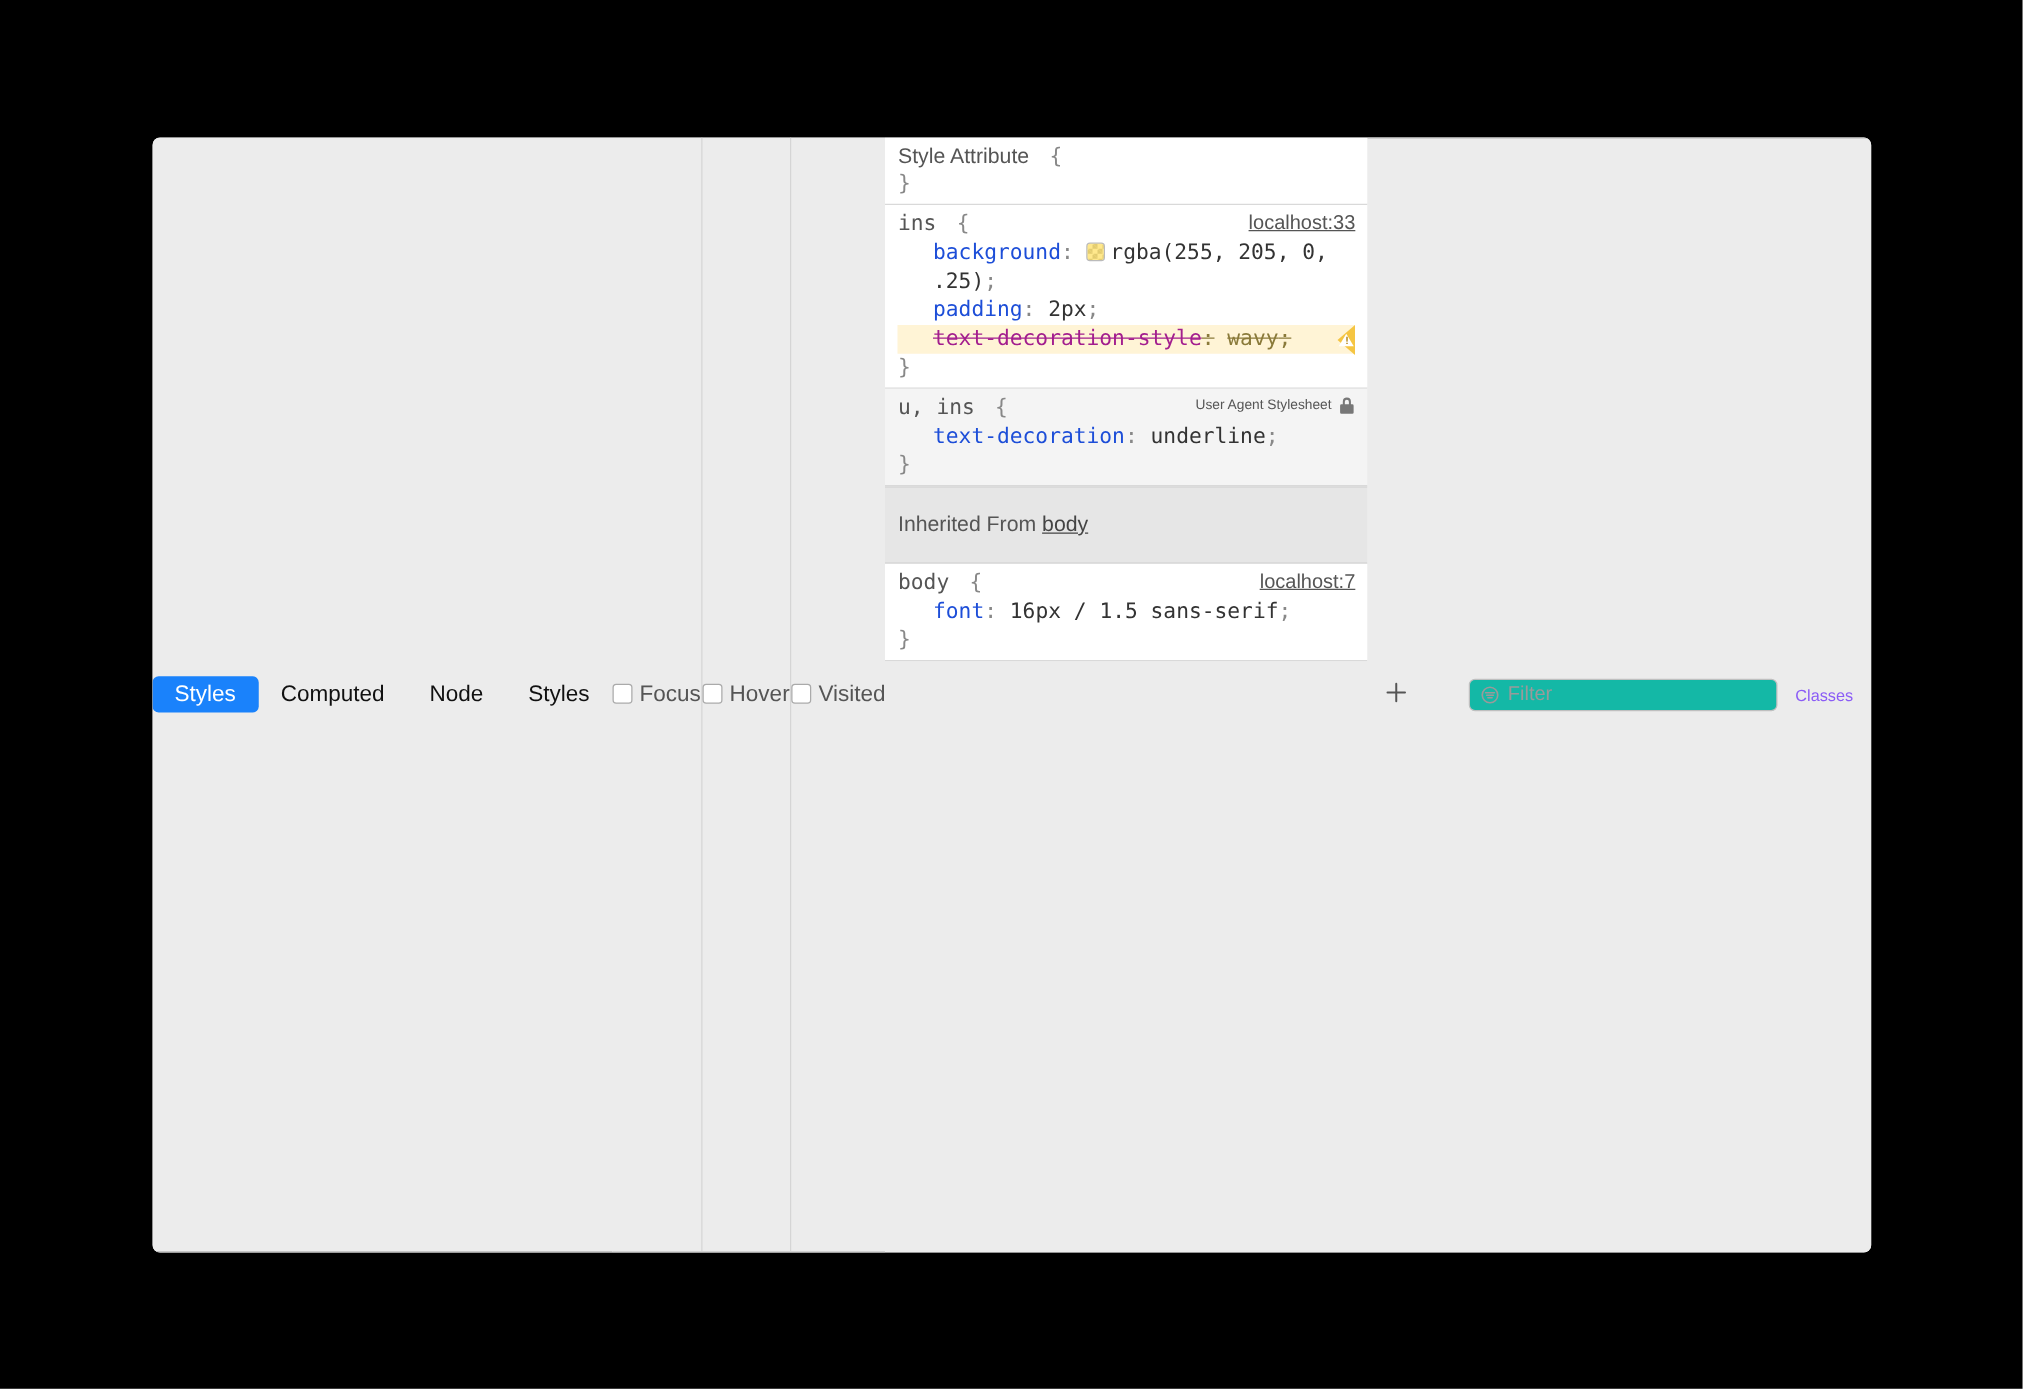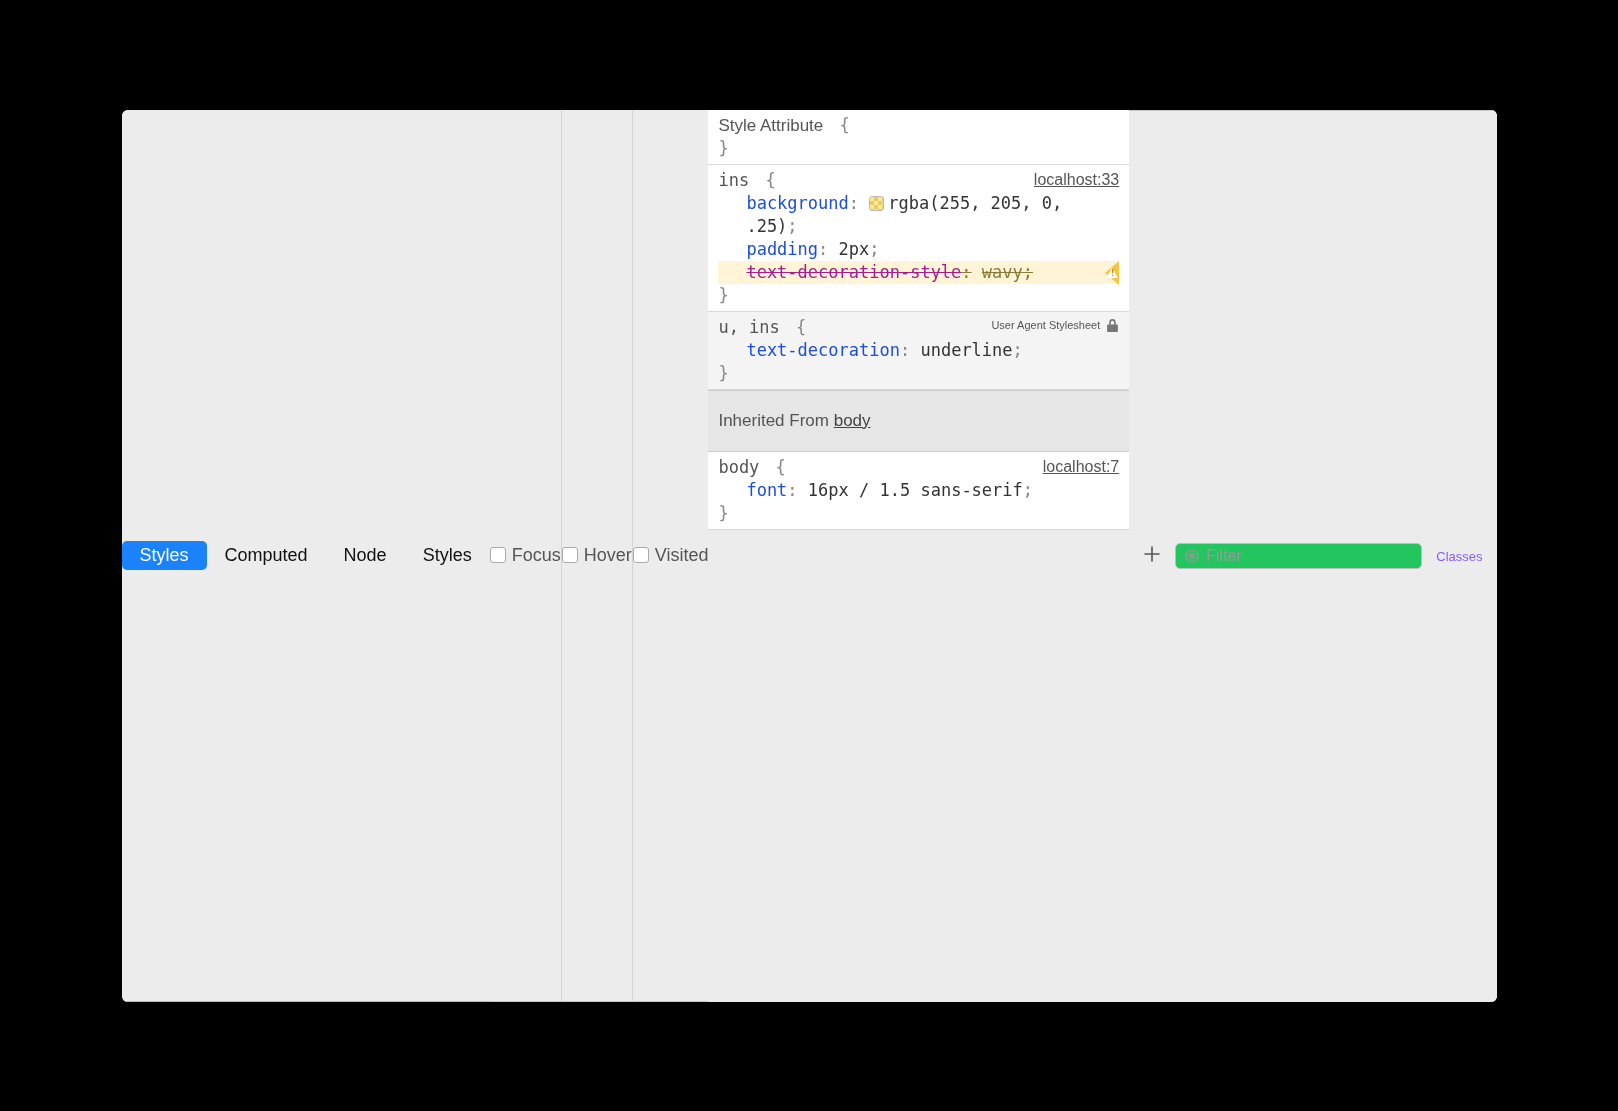--- a/index.html
+++ b/index.html
@@ -204,23 +204,24 @@
     width: 26px; height: 26px;
     display: flex; align-items: center; justify-content: center;
     color: #555; font-size: 22px; font-weight: 300;
     cursor: pointer;
   }
   .filter-wrap {
     flex: 1;
     display: flex; align-items: center;
     border: 1px solid #bfbfbf;
     border-radius: 5px;
-    background: #22c55e;
+    background: #14b8a6;
     padding: 3px 8px;
     gap: 6px;
+    margin-left: 35px;
   }
   .filter-icon { width: 16px; height: 16px; display: inline-block; }
   .filter-input {
     flex: 1;
     border: none; outline: none;
     font-size: 16px;
     background: transparent;
     color: #333;
   }
   .filter-input::placeholder { color: #9a9a9a; }

